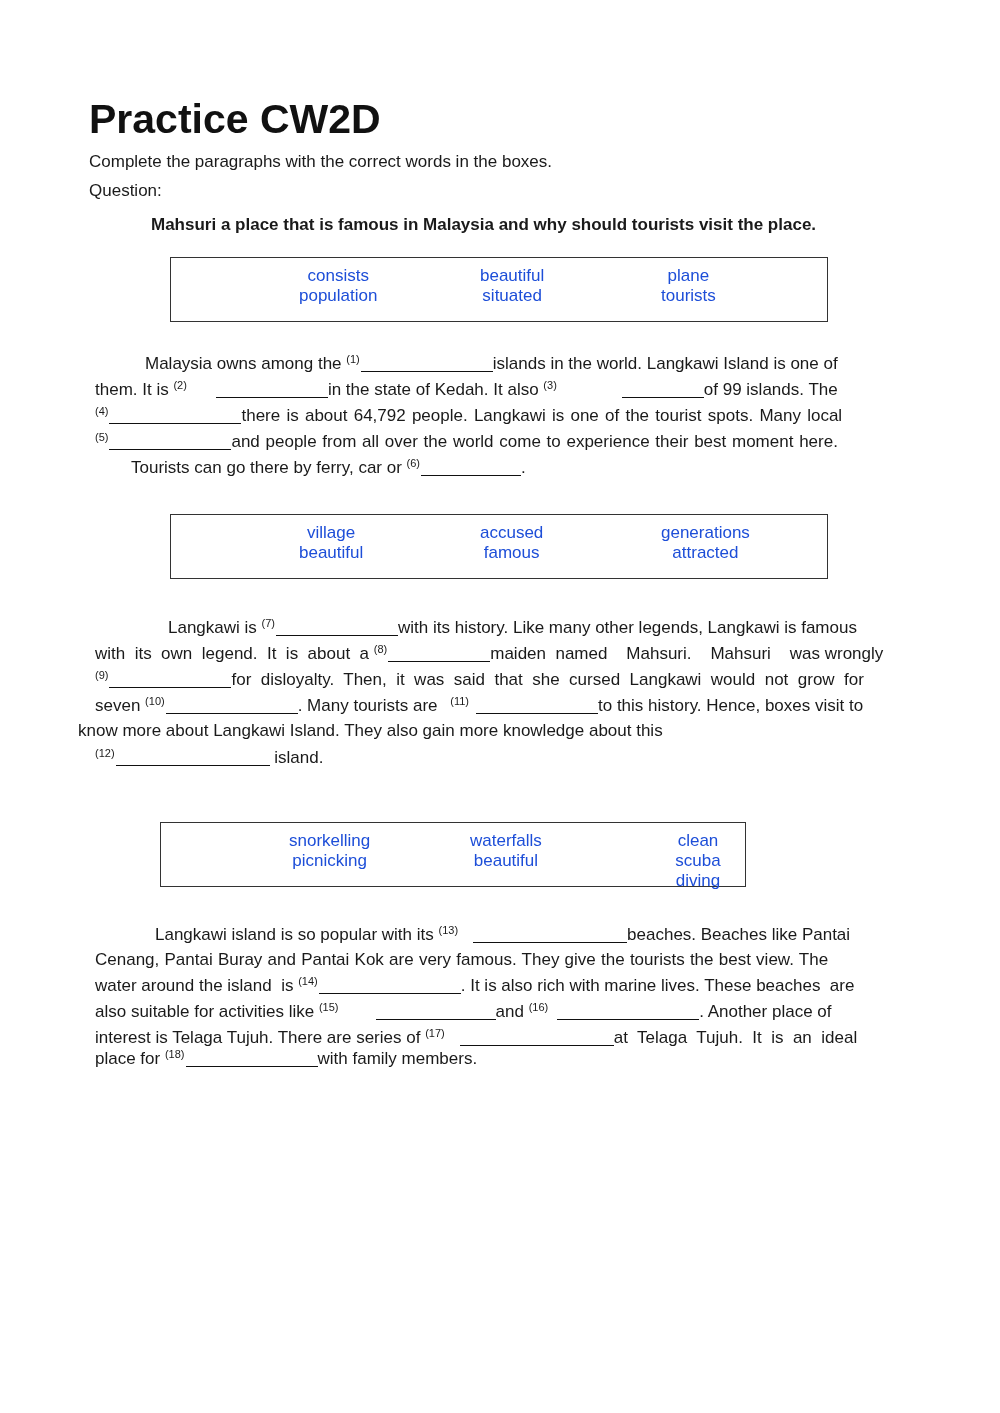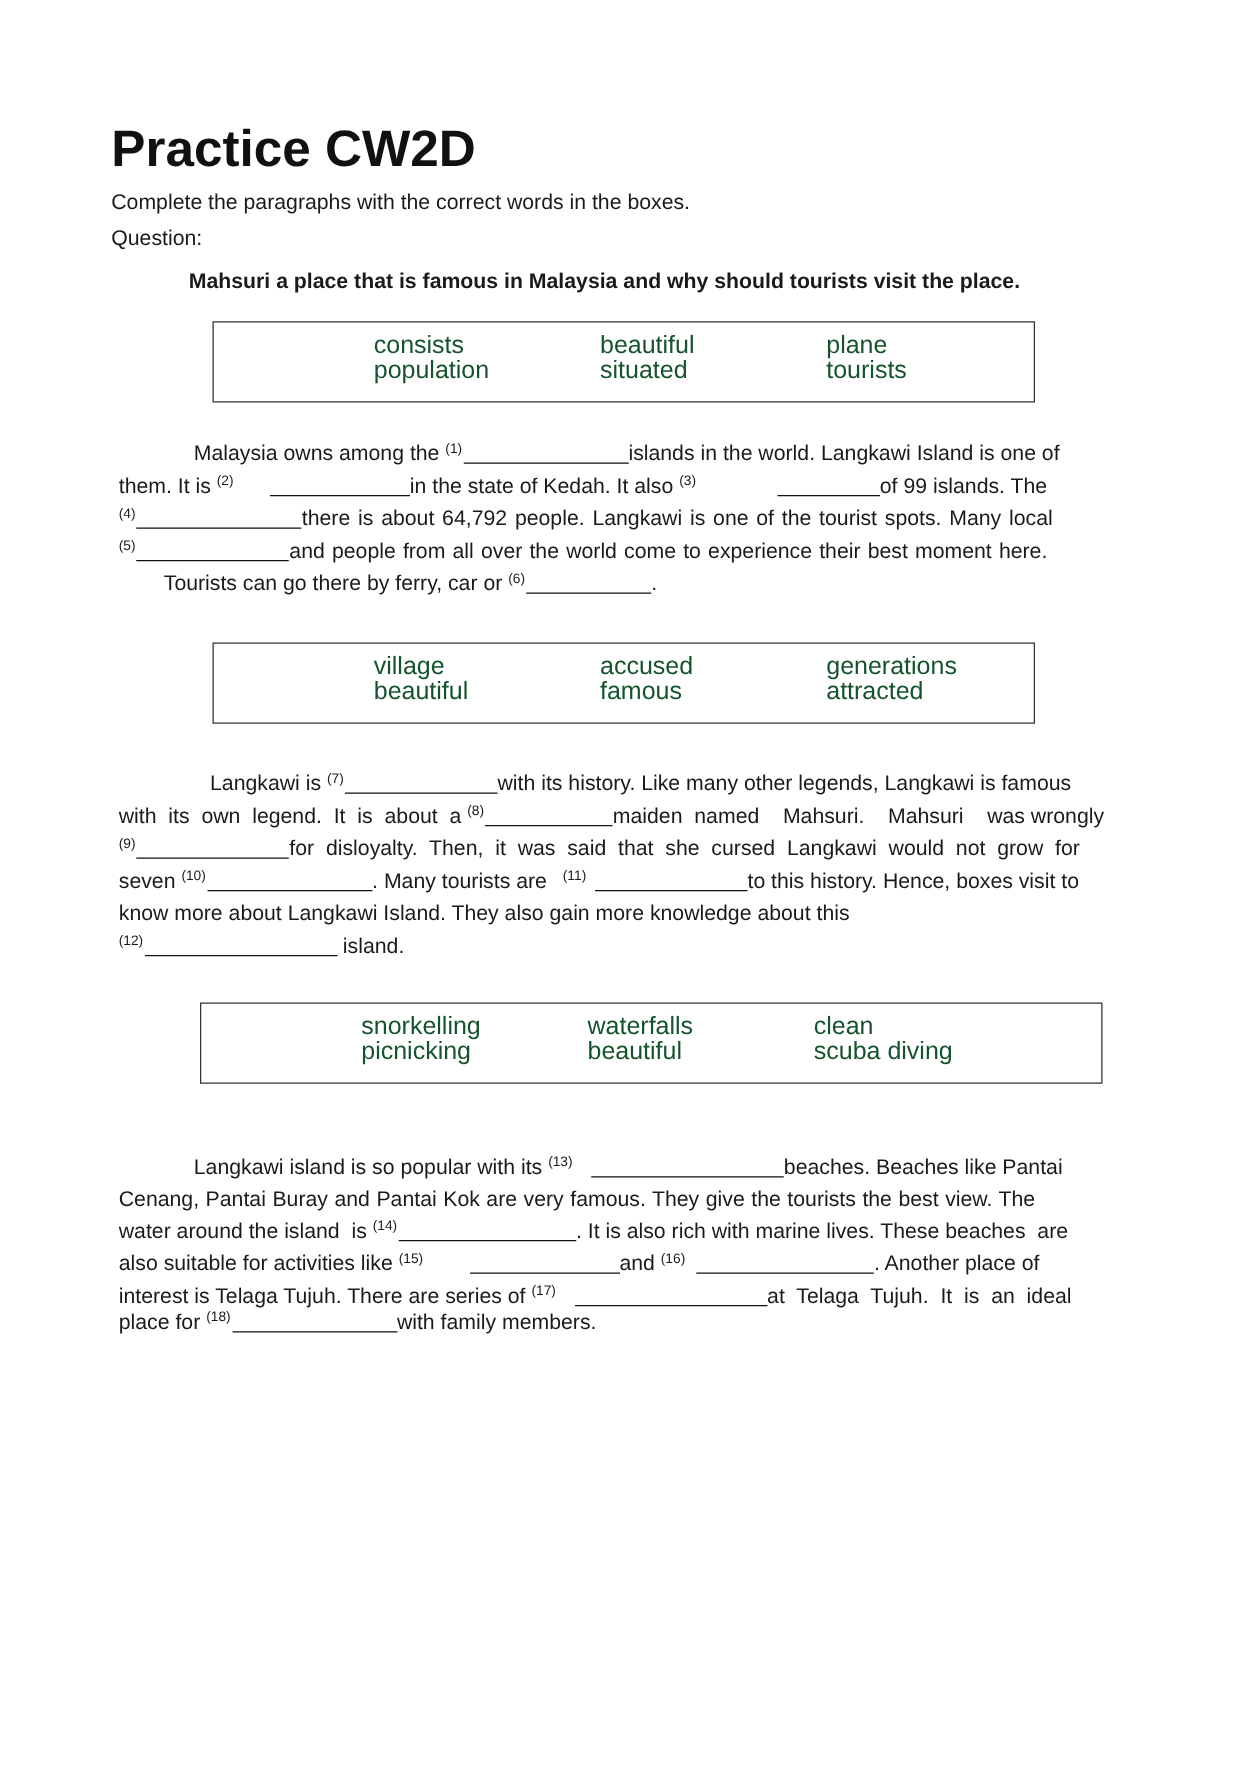--- a/index.html
+++ b/index.html
@@ -3,21 +3,21 @@
 <meta charset="utf-8">
 <style>
   html, body { margin:0; padding:0; background:#ffffff; }
   body { width:1000px; height:1413px; position:relative; overflow:hidden; font-family:"Liberation Sans", sans-serif; color:#1a1a1a; }
   .abs { position:absolute; white-space:nowrap; }
   .title { left:89px; top:96px; font-size:41px; font-weight:bold; color:#111; }
   .instr { left:89px; top:152px; font-size:17px; }
   .qlabel { left:89px; top:181px; font-size:17px; }
   .question { left:151px; top:215px; font-size:17px; font-weight:bold; }
   .wordbox { position:absolute; border:1.5px solid #333; box-sizing:border-box; height:65px; }
-  .wordcol { position:absolute; top:8px; font-size:20px; line-height:20px; color:#14532d; }
+  .wordcol { position:absolute; top:8px; font-size:17px; line-height:20px; color:#1d4ed8;text-align:center; }
   .wordcol span { display:block; }
   .line { position:absolute; font-size:17px; white-space:nowrap; color:#1a1a1a; }
   .num { font-size:11px; vertical-align:6px; margin-right:1px; }
   .blank { display:inline-block; border-bottom:1.5px solid #111; height:17px; vertical-align:-3px; }
   .blank.in { cursor:text; }
 </style>
 </head>
 <body>
 
 <div class="abs title">Practice CW2D</div>
@@ -33,21 +33,21 @@
   <div class="wordcol" style="left:309px;">
     <span>beautiful</span>
     <span>situated</span>
   </div>
   <div class="wordcol" style="left:490px;">
     <span>plane</span>
     <span>tourists</span>
   </div>
 </div>
 
-<div class="line" style="left:155px; top:353px;">
+<div class="line" style="left:145px; top:353px;">
   <span>Malaysia owns among the</span>
   <span class="num">(1)</span><span class="blank in" style="width:132px;"></span><span>islands in the world. Langkawi Island is one  of</span>
 </div>
 <div class="line" style="left:95px; top:379px;">
   <span>them. It is</span>
   <span class="num">(2)</span><span style="display:inline-block;width:28px;"></span><span class="blank in" style="width:112px;"></span><span>in the state of Kedah. It also</span>
   <span class="num">(3)</span><span style="display:inline-block;width:64px;"></span><span class="blank in" style="width:82px;"></span><span>of 99 islands. The</span>
 </div>
 <div class="line" style="left:95px; top:405px; word-spacing:1.5px;">
   <span class="num">(4)</span><span class="blank in" style="width:132px;"></span><span>there is about 64,792 people. Langkawi is one of the tourist spots. Many local</span>
@@ -79,27 +79,27 @@
   <span>Langkawi is</span>
   <span class="num">(7)</span><span class="blank in" style="width:122px;"></span><span>with its history. Like many other legends, Langkawi is famous</span>
 </div>
 <div class="line" style="left:95px; top:643px; white-space:pre;"><span>with  its  own  legend.  It  is  about  a</span> <span class="num">(8)</span><span class="blank in" style="width:102px;"></span><span>maiden  named    Mahsuri.    Mahsuri    was wrongly</span></div>
 <div class="line" style="left:95px; top:669px; white-space:pre;"><span class="num">(9)</span><span class="blank in" style="width:122px;"></span><span>for  disloyalty.  Then,  it  was  said  that  she  cursed  Langkawi  would  not  grow  for</span></div>
 <div class="line" style="left:95px; top:695px;">
   <span>seven</span>
   <span class="num">(10)</span><span class="blank in" style="width:132px;"></span><span>. Many tourists are</span>
   <span class="num" style="margin-left:8px;">(11)</span><span style="display:inline-block;width:6px;"></span><span class="blank in" style="width:122px;"></span><span>to this history. Hence, boxes visit to</span>
 </div>
-<div class="line" style="left:95px; top:721px;">know more about Langkawi Island. They also gain more knowledge about this</div>
+<div class="line" style="left:78px; top:721px;">know more about Langkawi Island. They also gain more knowledge about this</div>
 <div class="line" style="left:95px; top:747px;">
   <span class="num">(12)</span><span class="blank in" style="width:154px;"></span>
   <span>island.</span>
 </div>
 
-<div class="wordbox" style="left:160px; top:802px; width:722px;">
+<div class="wordbox" style="left:160px; top:822px; width:586px;">
   <div class="wordcol" style="left:128px;">
     <span>snorkelling</span>
     <span>picnicking</span>
   </div>
   <div class="wordcol" style="left:309px;">
     <span>waterfalls</span>
     <span>beautiful</span>
   </div>
   <div class="wordcol" style="left:490px;">
     <span>clean</span>

